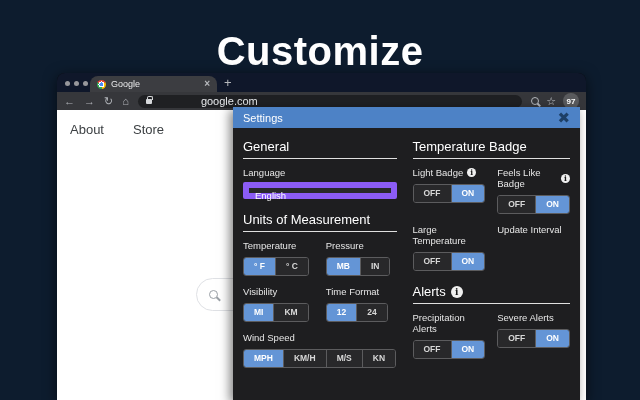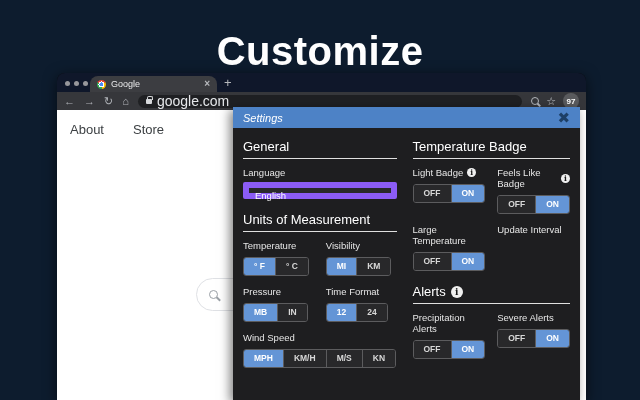--- a/index.html
+++ b/index.html
@@ -29,21 +29,21 @@
   .newtab { position:absolute; left:167px; top:2px; color:#b7b9bd; font-size:13px; }
 
   .toolbar { height:18px; background:#36373b; display:flex; align-items:center;
              padding:0 7px; gap:9px; }
   .nav-ic { color:#aeb1b6; font-size:11px; line-height:11px; }
   .urlpill { flex:1; height:13px; background:#1f2023; border-radius:7px;
              display:flex; align-items:center; padding:0 8px; gap:5px; min-width:0; }
   .lock { width:6px; height:5px; background:#d7d9dc; border-radius:1px; position:relative; flex:0 0 auto; }
   .lock::before { content:""; position:absolute; top:-3px; left:1px; width:4px; height:3px;
                   border:1px solid #d7d9dc; border-bottom:none; border-radius:2px 2px 0 0; }
-  .url-text { color:#e6e8eb; font-size:14px; white-space:nowrap; overflow:hidden; }
+  .url-text { color:#e6e8eb; font-size:11px; white-space:nowrap; overflow:hidden;margin-left:44px; }
   .tool-right { display:flex; align-items:center; gap:7px; }
   .mag { width:8px; height:8px; border:1.4px solid #b4b7bc; border-radius:50%; position:relative; }
   .mag::after { content:""; position:absolute; width:4px; height:1.5px; background:#b4b7bc;
                 right:-3px; bottom:-1px; transform:rotate(45deg); }
   .star { color:#c0c3c8; font-size:11px; line-height:11px; }
   .ext-badge { width:16px; height:16px; border-radius:50%; background:#5a5b5e;
                color:#ffffff; font-size:8px; font-weight:bold; display:flex;
                align-items:center; justify-content:center; }
 
   .page { position:absolute; left:0; top:37px; right:0; bottom:0; background:#ffffff; }
@@ -53,21 +53,21 @@
                  background:#fff; border:1px solid #dfe1e5; border-radius:17px;
                  display:flex; align-items:center; padding:0 12px; }
   .search-mag { width:9px; height:9px; border:1.6px solid #9aa0a6; border-radius:50%; position:relative; }
   .search-mag::after { content:""; position:absolute; width:5px; height:1.8px; background:#9aa0a6;
                        right:-4px; bottom:-2px; transform:rotate(45deg); }
 
   
   .panel { position:absolute; left:176px; top:34px; width:347px; bottom:0;
            background:#1e1e20; box-shadow:-3px 3px 10px rgba(0,0,0,.5); }
   .panel-header { height:21px; background:#4d82c6; display:flex; align-items:center;
-                  justify-content:space-between; padding:0 10px;font-style:italic; }
+                  justify-content:space-between; padding:0 10px; }
   .panel-title { color:#ffffff; font-size:11px; }
   .panel-close { color:#1d3f66; font-size:15px; font-weight:bold; line-height:15px; }
   .panel-body { padding:11px 10px 0; display:grid; grid-template-columns:1fr 1fr; column-gap:16px; }
 
   .sec-h { font-size:13px; color:#ffffff; border-bottom:1px solid #e0e0e0;
            padding-bottom:4px; margin-bottom:8px; display:flex; align-items:center; gap:5px;text-align:right; }
   .mt { margin-top:13px; }
   .f-label { font-size:9.5px; color:#e6e6e6; margin-bottom:4px; display:flex; align-items:center; gap:4px; }
   .f-row { margin-bottom:10px; }
   .grid2 { display:grid; grid-template-columns:1fr 1fr; column-gap:12px; }
@@ -155,31 +155,31 @@
 
         <div class="grid2">
           <div class="f-row">
             <div class="f-label">Temperature</div>
             <div class="seg">
               <span class="seg-btn sel">° F</span>
               <span class="seg-btn">° C</span>
             </div>
           </div>
           <div class="f-row">
+            <div class="f-label">Pressure</div>
+            <div class="seg">
+              <span class="seg-btn sel">MB</span>
+              <span class="seg-btn">IN</span>
+            </div>
+          </div>
+          <div class="f-row">
             <div class="f-label">Visibility</div>
             <div class="seg">
               <span class="seg-btn sel">MI</span>
               <span class="seg-btn">KM</span>
-            </div>
-          </div>
-          <div class="f-row">
-            <div class="f-label">Pressure</div>
-            <div class="seg">
-              <span class="seg-btn sel">MB</span>
-              <span class="seg-btn">IN</span>
             </div>
           </div>
           <div class="f-row">
             <div class="f-label">Time Format</div>
             <div class="seg">
               <span class="seg-btn sel">12</span>
               <span class="seg-btn">24</span>
             </div>
           </div>
         </div>

